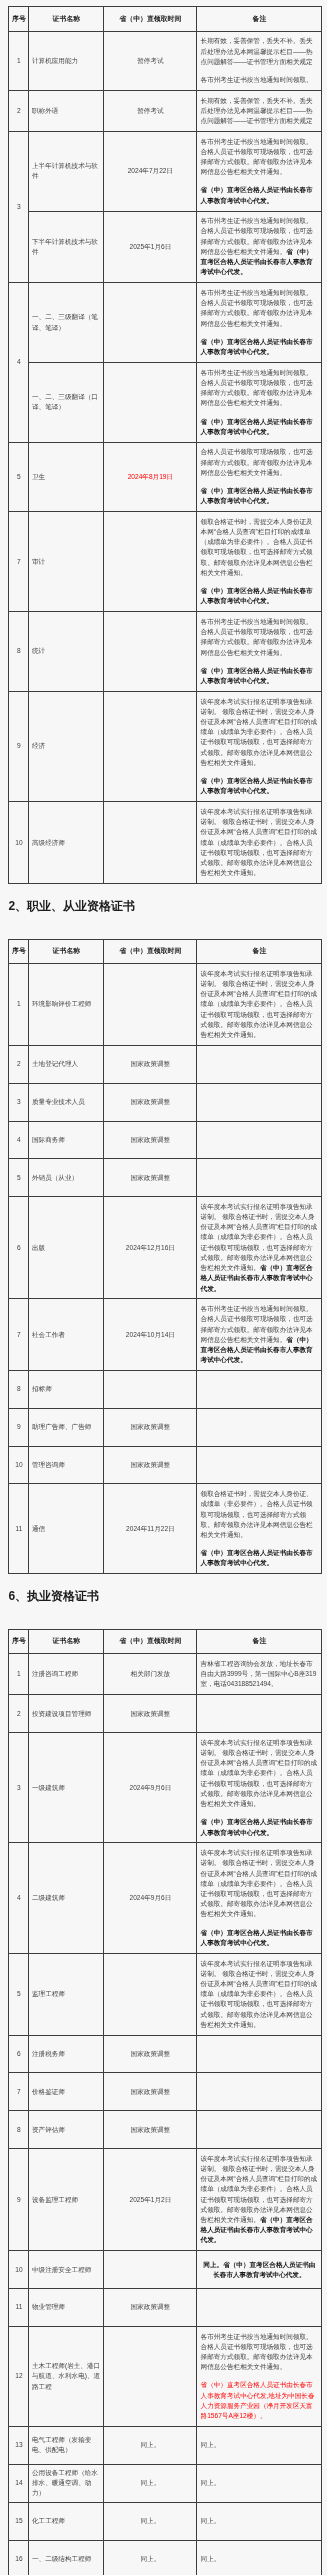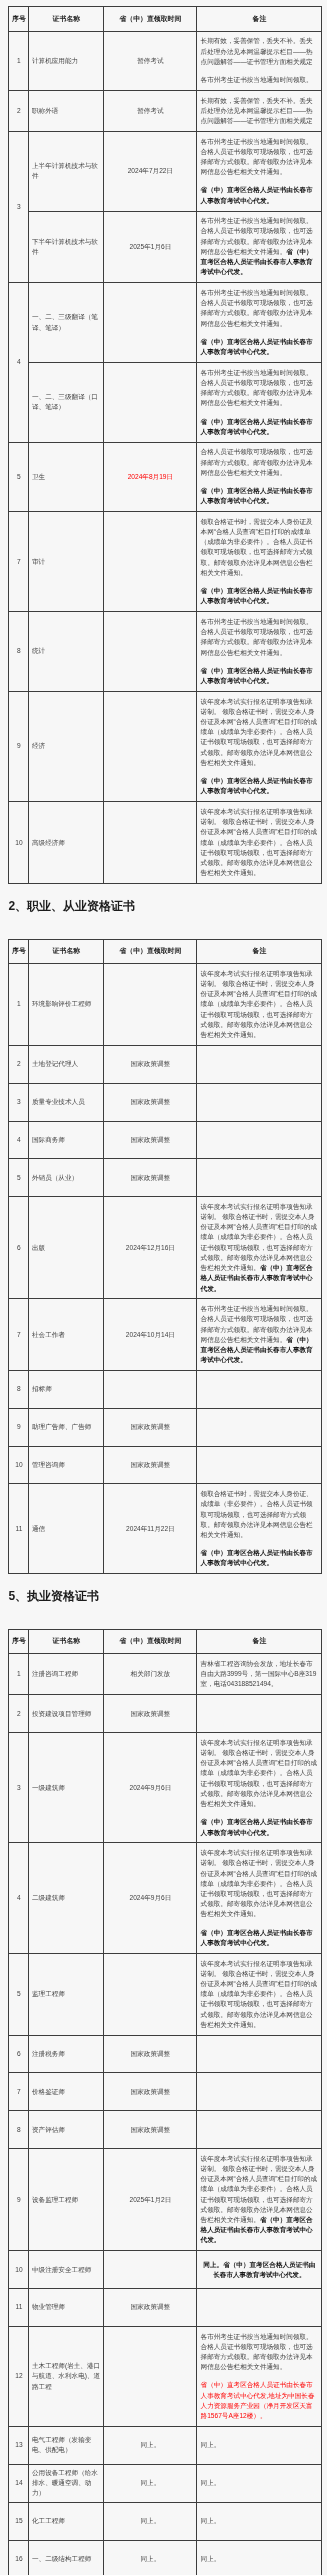--- a/index.html
+++ b/index.html
@@ -260,21 +260,21 @@
             <td class="name-cell">通信</td>
             <td class="time-cell"><span class="">2024年11月22日</span></td>
             <td class="remark-cell">
               <div class="para"><span class="">领取合格证书时，需提交本人身份证、成绩单（非必要件）。合格人员证书领取可现场领取，也可选择邮寄方式领取。邮寄领取办法详见本网信息公告栏相关文件通知。</span></div>
               <div class="para"><span class="run-b">省（中）直考区合格人员证书由长春市人事教育考试中心代发。</span></div>
             </td>
           </tr>
         </tbody>
       </table>
       <div class="section-gap"></div>
-      <div class="section-heading">5、执业资格证书</div>
+      <div class="section-heading">6、执业资格证书</div>
       <table class="cert-table">
         <colgroup>
           <col class="c-no">
           <col class="c-name">
           <col class="c-time">
           <col class="c-remark">
         </colgroup>
         <thead>
           <tr>
             <th>序号</th>

